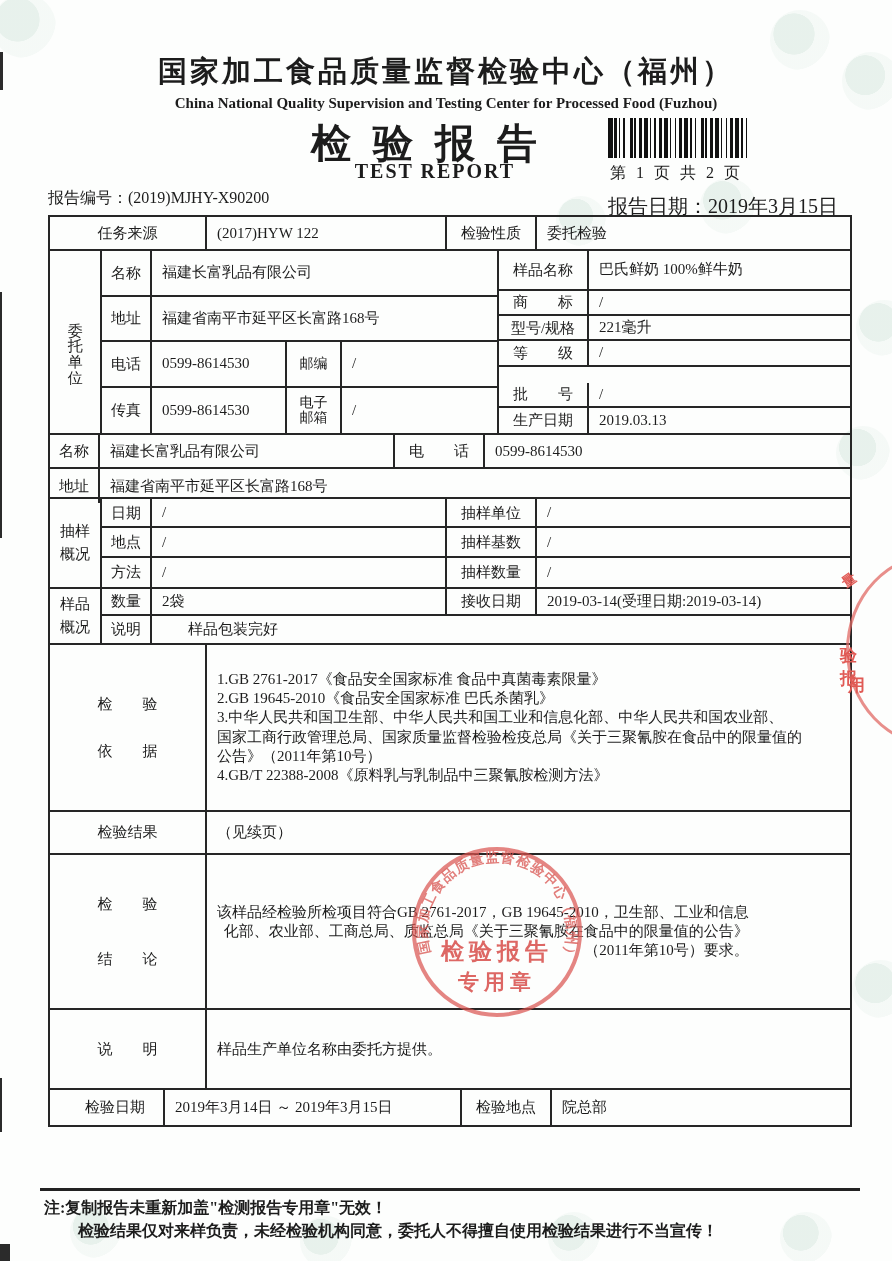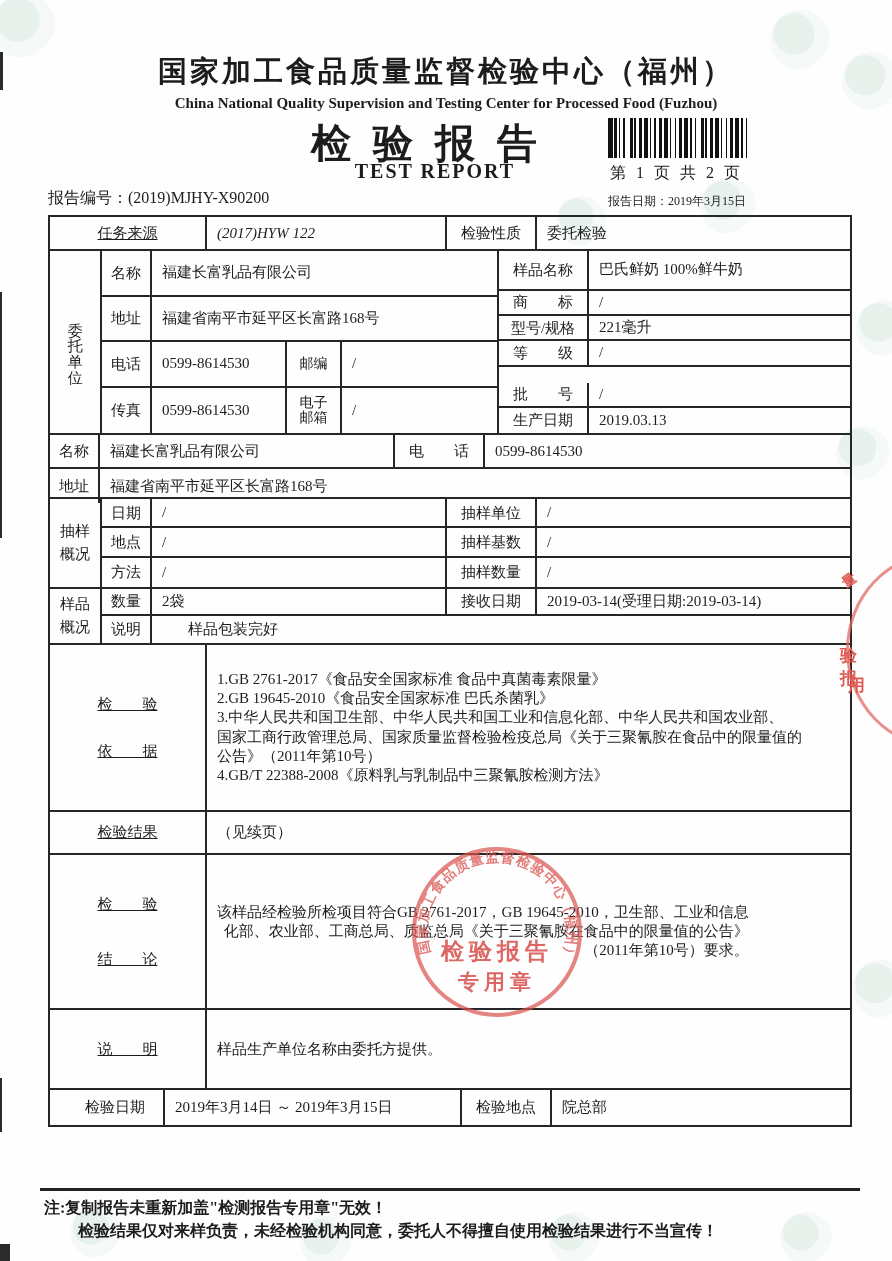--- a/index.html
+++ b/index.html
@@ -14,35 +14,35 @@
 
   
   .org-cn{position:absolute;top:52px;left:0;width:100%;text-align:center;font-size:29px;font-weight:bold;letter-spacing:3px;}
   .org-en{position:absolute;top:95px;left:0;width:100%;text-align:center;font-size:15px;font-weight:bold;}
   .title-cn{position:absolute;top:116px;left:255px;width:360px;text-align:center;font-size:40px;font-weight:bold;letter-spacing:22px;white-space:nowrap;}
   .title-en{position:absolute;top:160px;left:255px;width:360px;text-align:center;font-size:20px;font-weight:bold;letter-spacing:2px;font-family:"Liberation Serif",serif;}
   .barcode{position:absolute;left:608px;top:118px;width:248px;height:40px;display:flex;align-items:stretch;}
   .barcode .bar{height:100%;}
   .page-info{position:absolute;left:610px;top:163px;font-size:16px;letter-spacing:3px;}
   .report-no{position:absolute;left:48px;top:188px;font-size:16px;}
-  .report-date{position:absolute;left:608px;top:193px;font-size:12px;}
+  .report-date{position:absolute;left:608px;top:193px;font-size:20px;}
 
   
   .tbl{position:absolute;left:48px;top:215px;width:804px;border:2px solid #262626;box-sizing:border-box;font-size:15px;}
   .row{display:flex;border-bottom:2px solid #262626;box-sizing:border-box;}
   .row:last-child{border-bottom:none;padding-left:17px;}
   .cell{box-sizing:border-box;border-right:2px solid #262626;display:flex;align-items:center;overflow:hidden;}
   .cell.last{border-right:none;}
   .lbl{justify-content:center;text-align:center;flex-direction:column;line-height:1.35;}
   .val{padding-left:10px;}
   .w-grp{width:52px;}
   .w-sub{width:50px;}
-  .w-lblwide{width:157px;text-decoration:underline;}
+  .w-lblwide{width:157px;}
   .w-v1{width:295px;}
-  .w-v1row1{width:240px;font-style:italic;}
+  .w-v1row1{width:240px;}
   .w-rlbl{width:90px;}
   .w-mid{width:55px;}
   .w-phv{width:135px;}
   .grow{flex:1;}
   .subcol{display:flex;flex-direction:column;}
   .subrow{display:flex;border-bottom:2px solid #262626;box-sizing:border-box;}
   .subrow:last-child{border-bottom:none;}
   .vert{writing-mode:vertical-rl;text-orientation:upright;letter-spacing:16px;}
   .wrap2{width:34px;word-break:break-all;text-align:center;line-height:1.55;}
   .pre{white-space:pre-line;line-height:1.28;}

